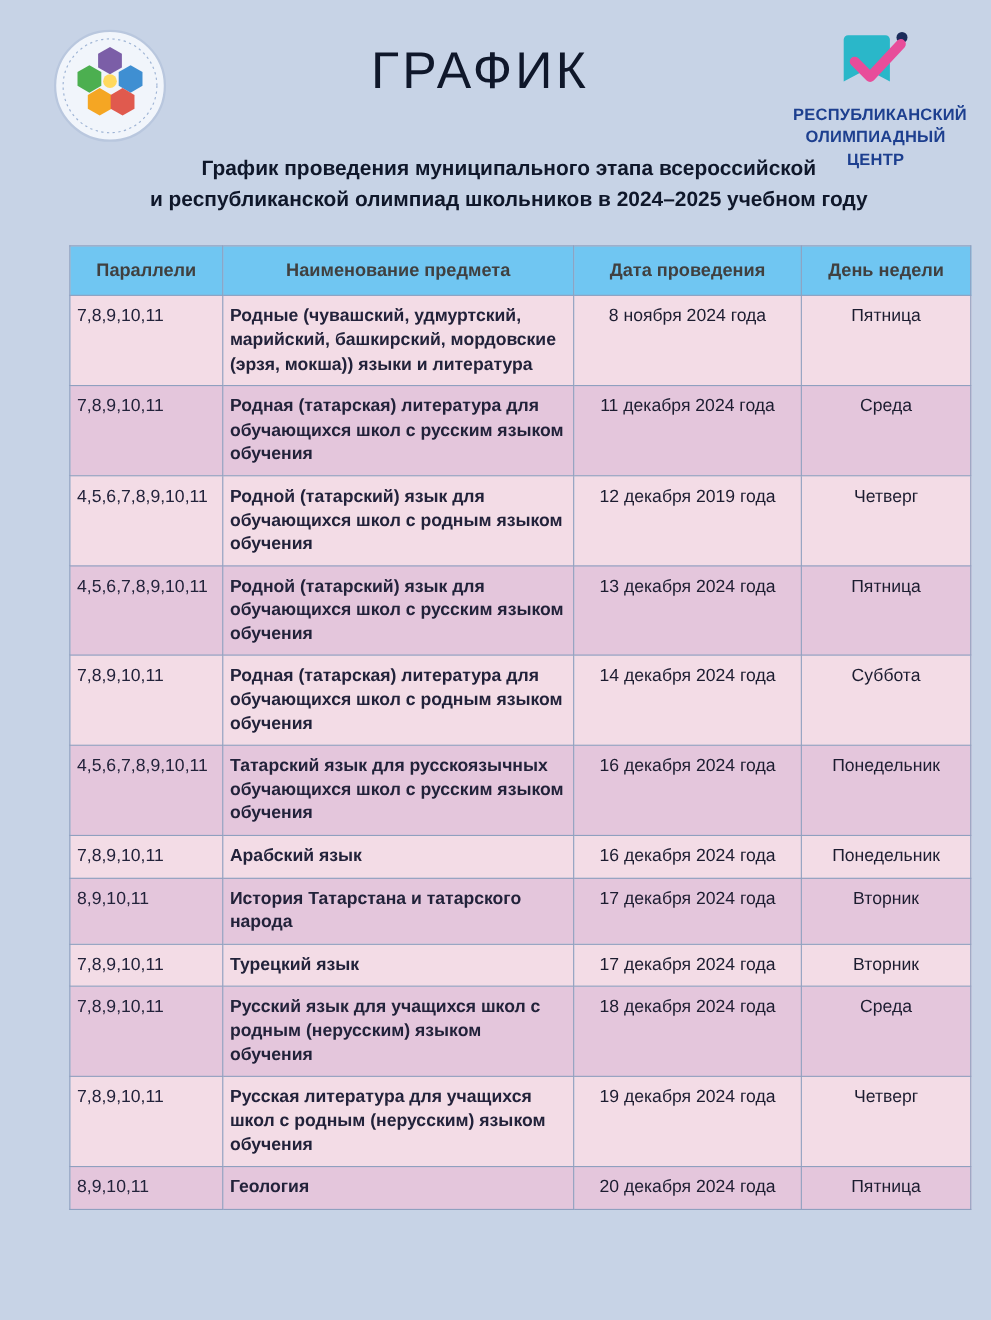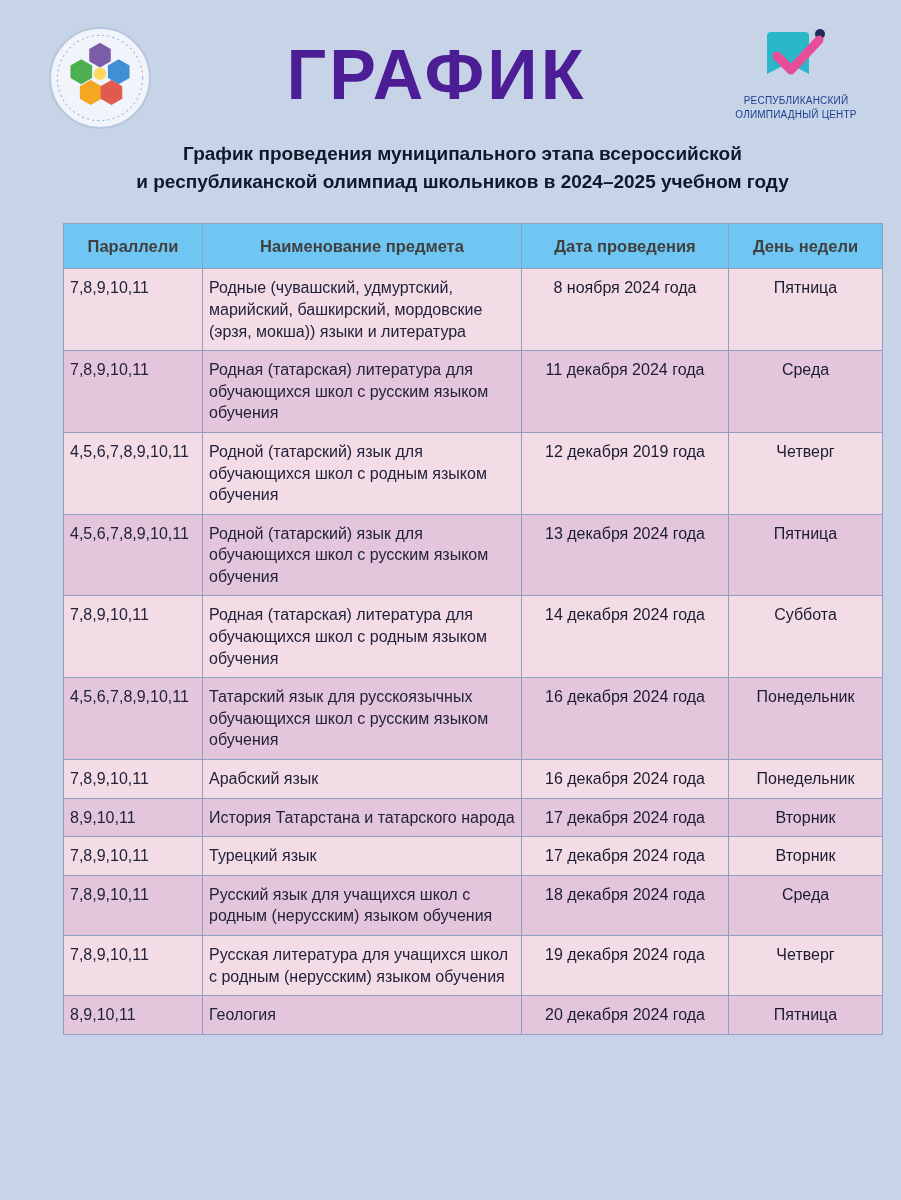--- a/index.html
+++ b/index.html
@@ -13,28 +13,28 @@
   .page{width:901px;height:1200px;position:relative;}
 
   
   .header{
     display:flex;align-items:flex-start;justify-content:space-between;
     padding:26px 30px 0 48px;height:126px;box-sizing:border-box;
   }
   .logo-left{width:104px;height:104px;flex:0 0 auto;}
   .title{
     flex:1 1 auto;text-align:center;
-    font-size:70px;font-weight:700;letter-spacing:3px;
-    color:#4c1d95;margin:14px 0 0 0;line-height:1;
+    font-size:47px;font-weight:400;letter-spacing:3px;
+    color:#0f172a;margin:14px 0 0 0;line-height:1;
   }
   .logo-right{
     width:150px;flex:0 0 auto;text-align:center;margin-top:0;
   }
   .logo-right .org-line{
-    font-size:10px;font-weight:400;color:#1d3f8f;line-height:1.35;
+    font-size:15px;font-weight:700;color:#1d3f8f;line-height:1.35;
     letter-spacing:0.2px;
   }
 
   
   .subtitle{
     text-align:center;margin-top:14px;
     font-size:19px;font-weight:700;color:#0f172a;line-height:1.45;margin-left:24px;
   }
 
   
@@ -54,21 +54,21 @@
   table.schedule thead th{
     background:#70c6f2;
     color:#404040;
     font-weight:600;
     text-align:center;
     font-size:16.5px;
     padding:11px 6px;
     vertical-align:middle;
   }
   .col-grades{width:126px;}
-  .col-subject{width:306px;}
+  .col-subject{width:306px;font-weight:bold;}
   .col-date{width:194px;}
   .col-day{width:141px;}
   td.col-grades{text-align:left;color:#22223a;}
   td.col-subject{text-align:left;color:#22223a;}
   td.col-date{text-align:center;color:#1c1c30;}
   td.col-day{text-align:center;color:#1c1c30;margin-left:40px;}
   tr.row-light td{background:#f3dce6;}
   tr.row-dark td{background:#e4c6dc;}
 </style>
 </head>

